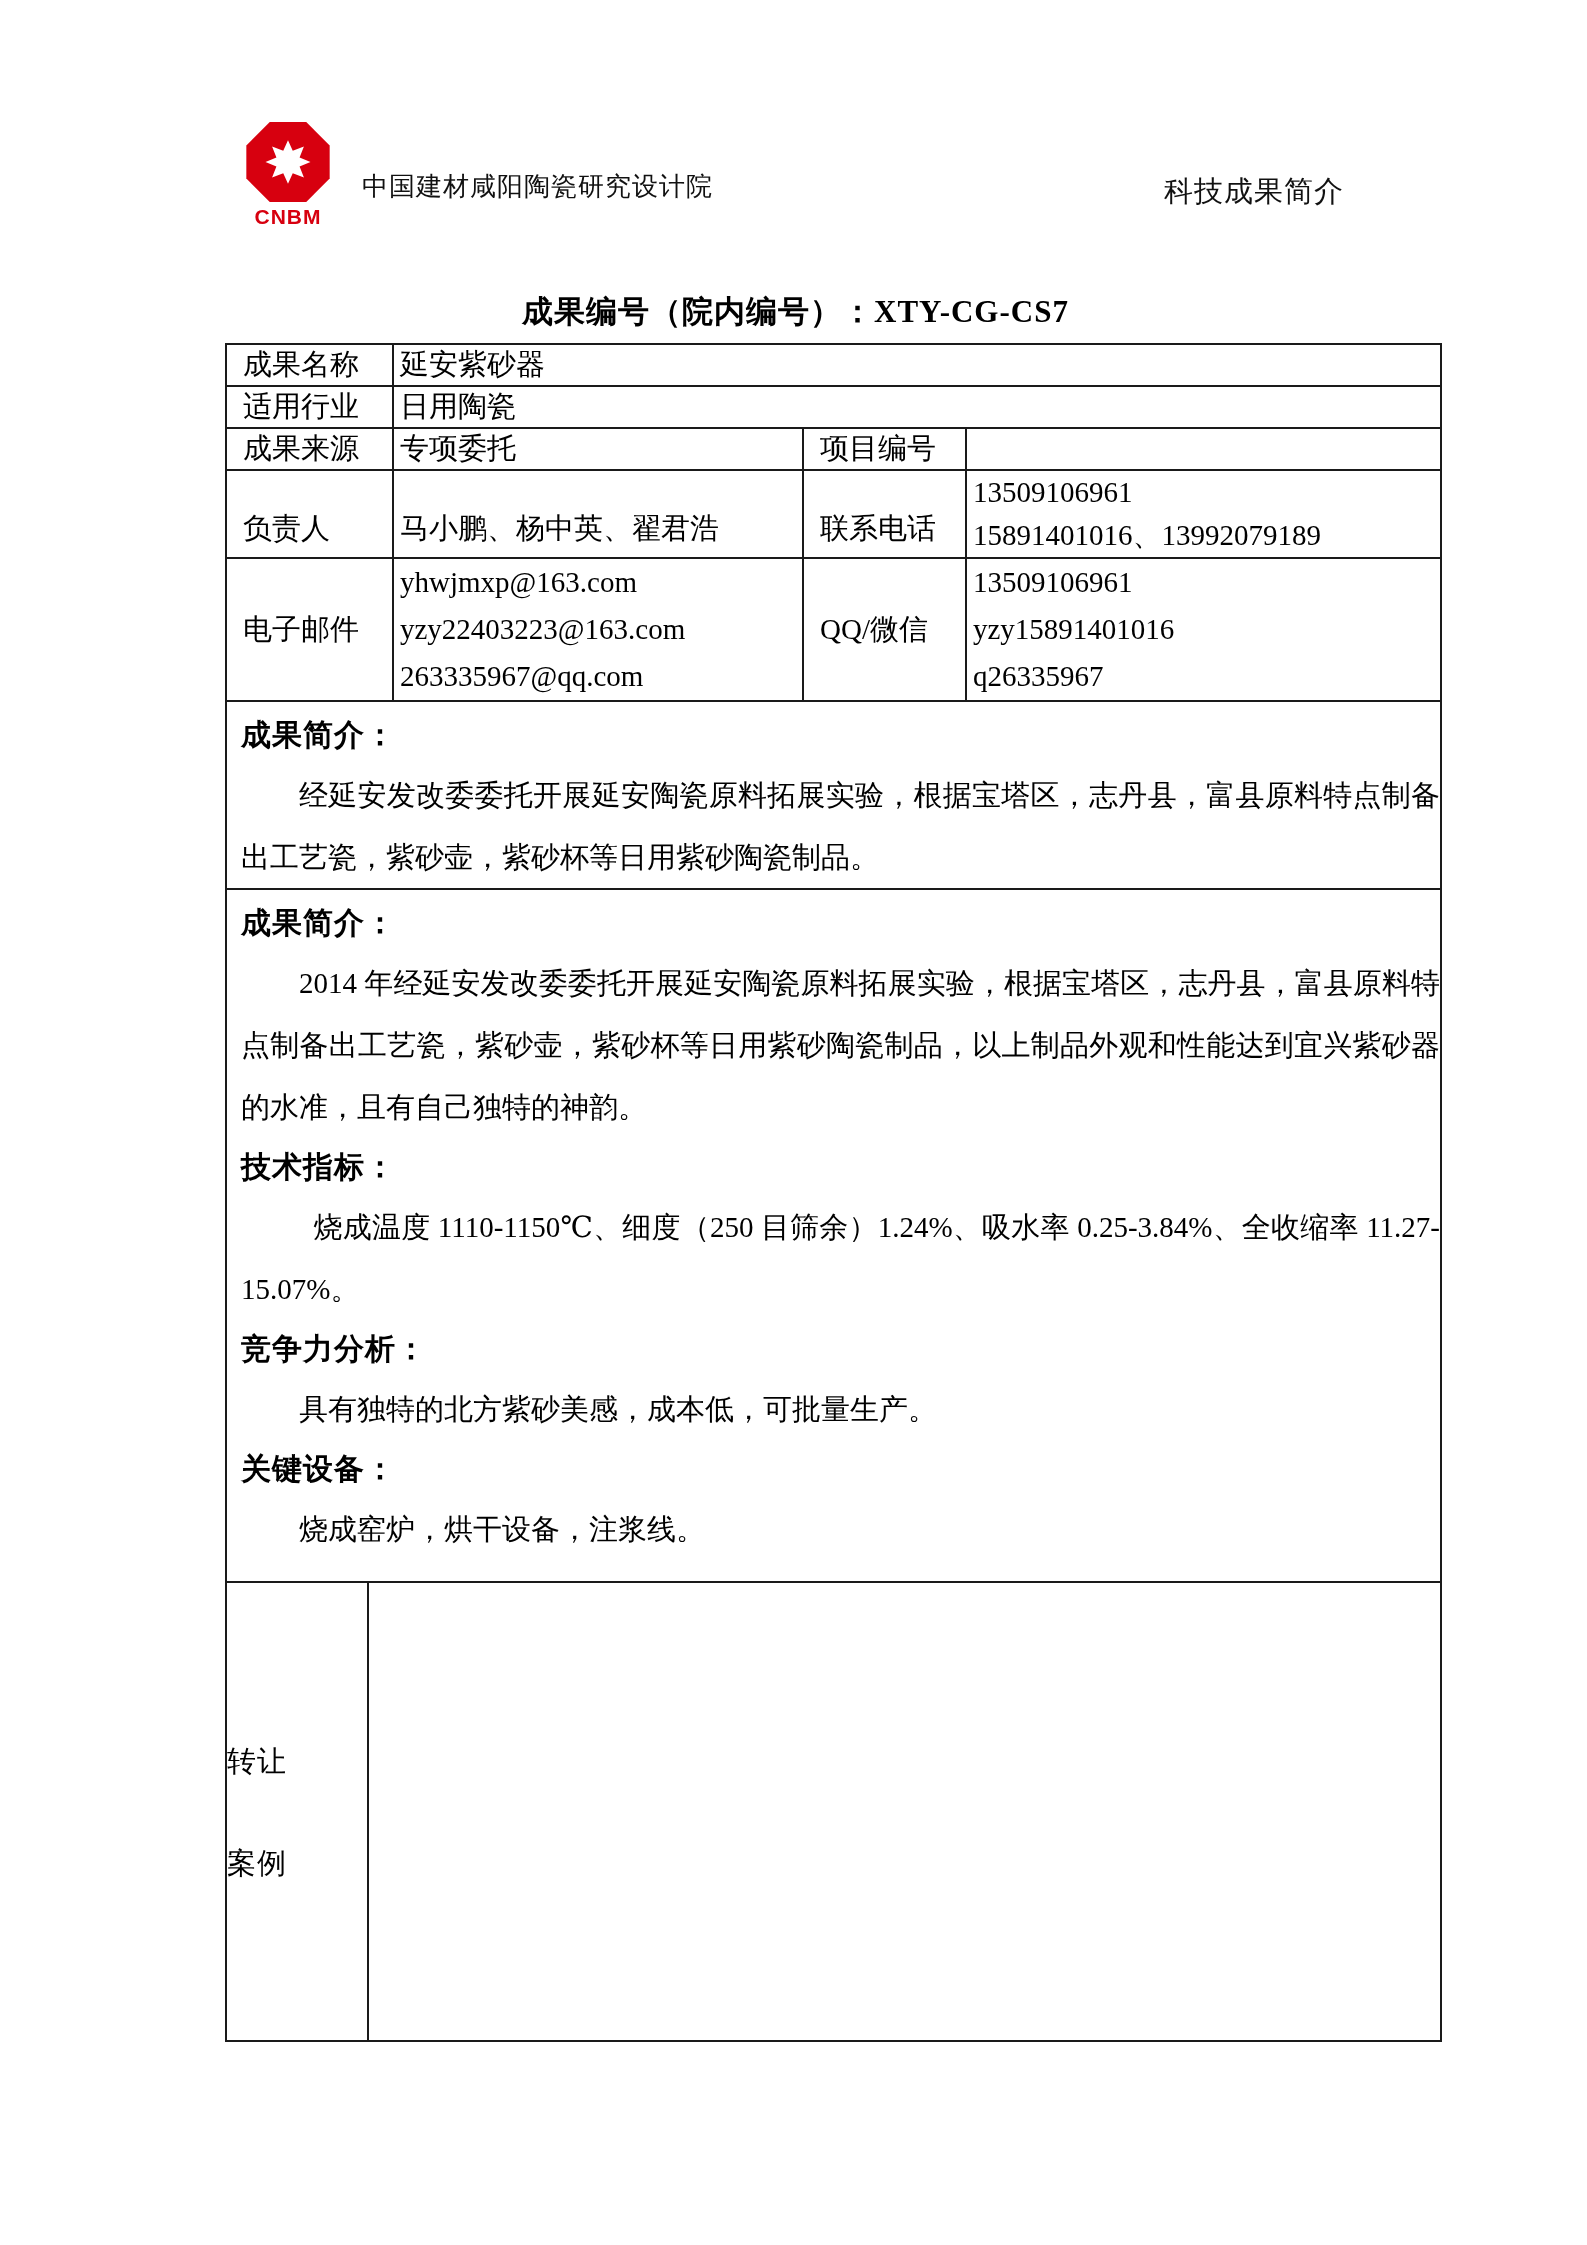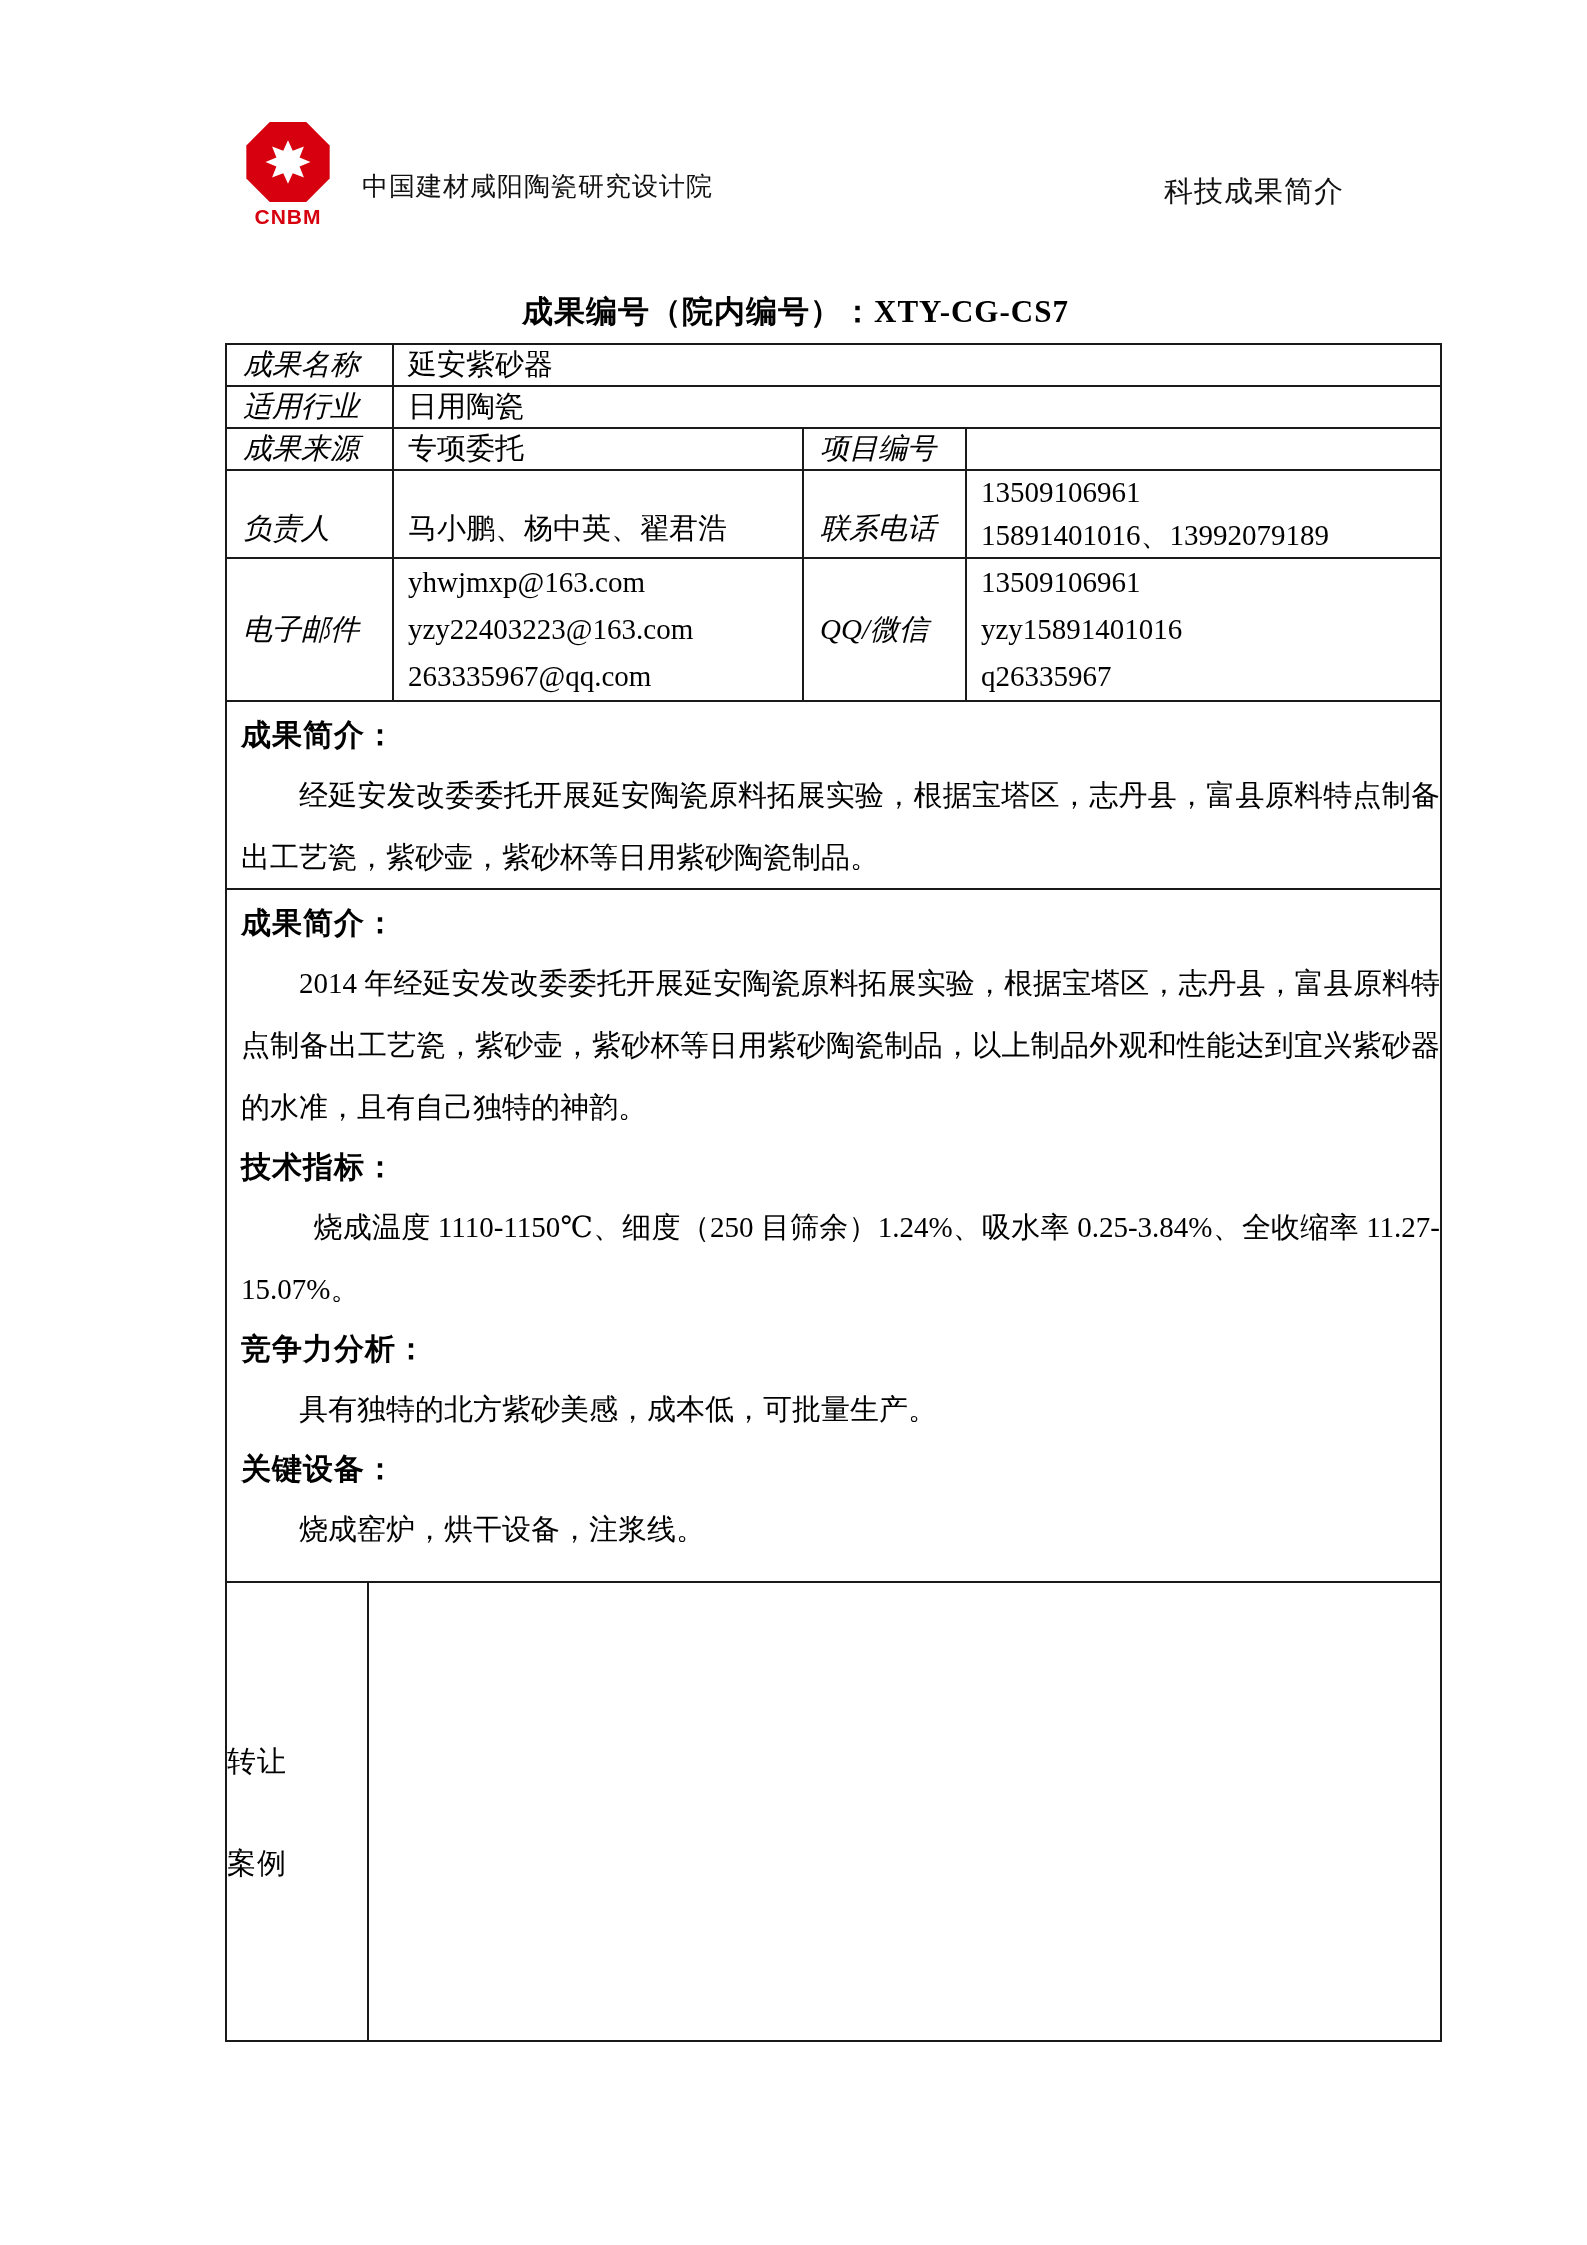--- a/index.html
+++ b/index.html
@@ -72,22 +72,22 @@
     border-collapse: collapse;
     width: 1215px;
     table-layout: fixed;
   }
   td {
     border: 2px solid #1a1a1a;
     font-size: 29px;
     color: #000000;
     vertical-align: middle;
   }
-  .lbl { padding-left: 16px; font-style: italic; }
-  .val { padding-left: 14px; }
+  .lbl { padding-left: 16px; }
+  .val { padding-left: 6px; }
   .pre { white-space: pre-line; border-radius: 17px; }
   tr.r1 { height: 41px; }
   tr.r2 { height: 42px; }
   tr.r3 { height: 40px; }
   tr.r4 { height: 88px; }
   tr.r5 { height: 143px; }
   tr.r6 { height: 172px; }
   tr.r7 { height: 693px; }
   tr.r8 { height: 459px; }
   .vbottom { vertical-align: bottom; padding-bottom: 8px; }

